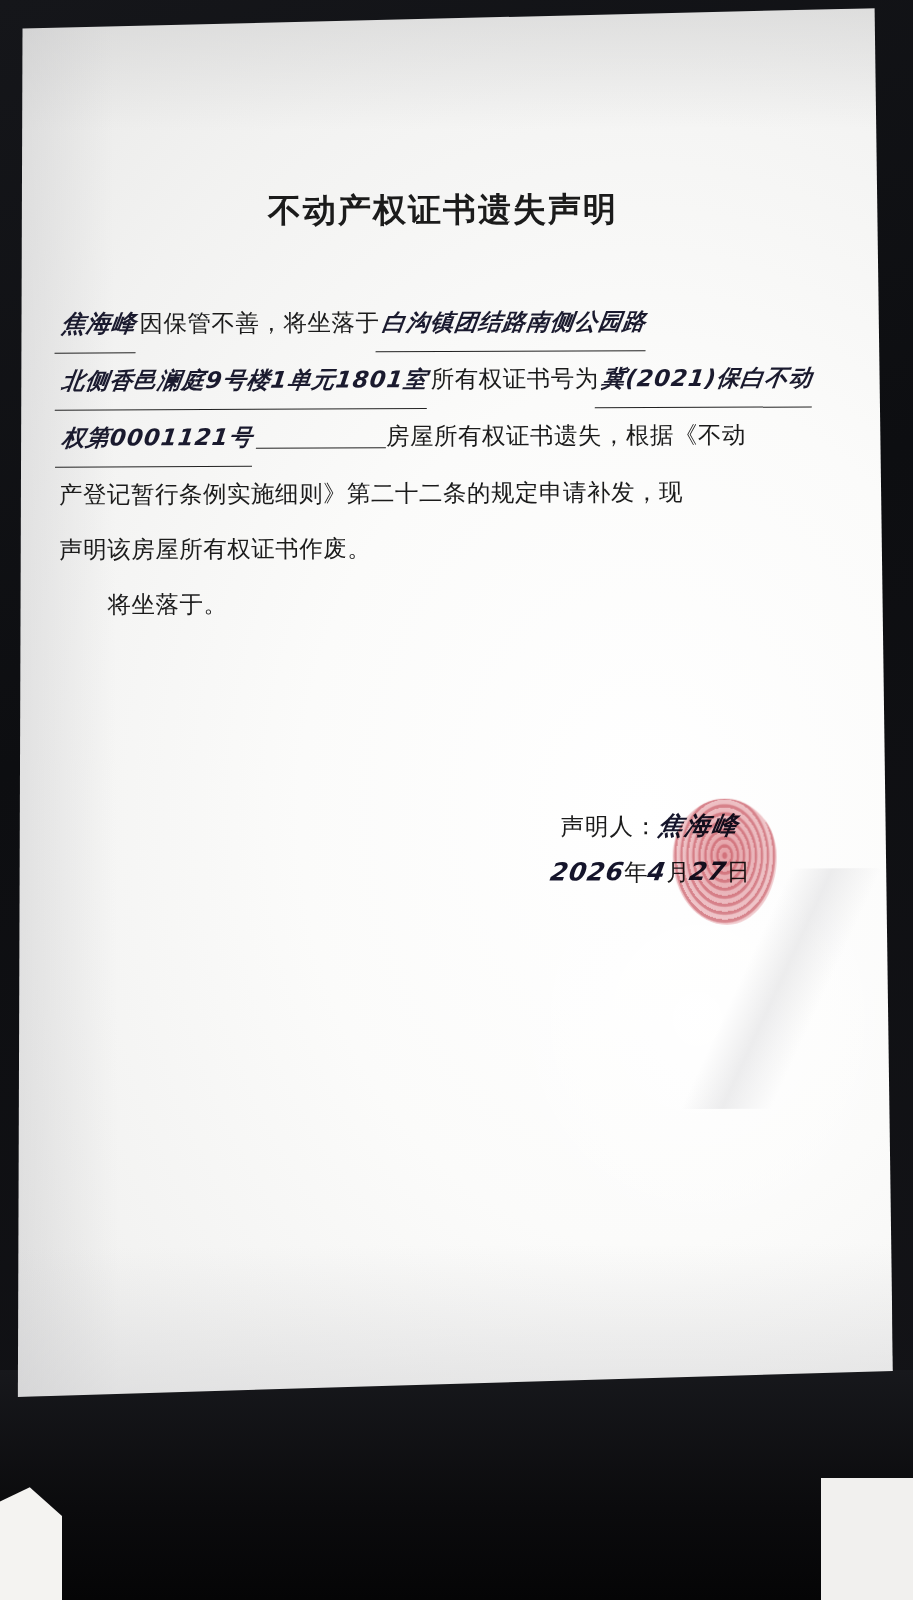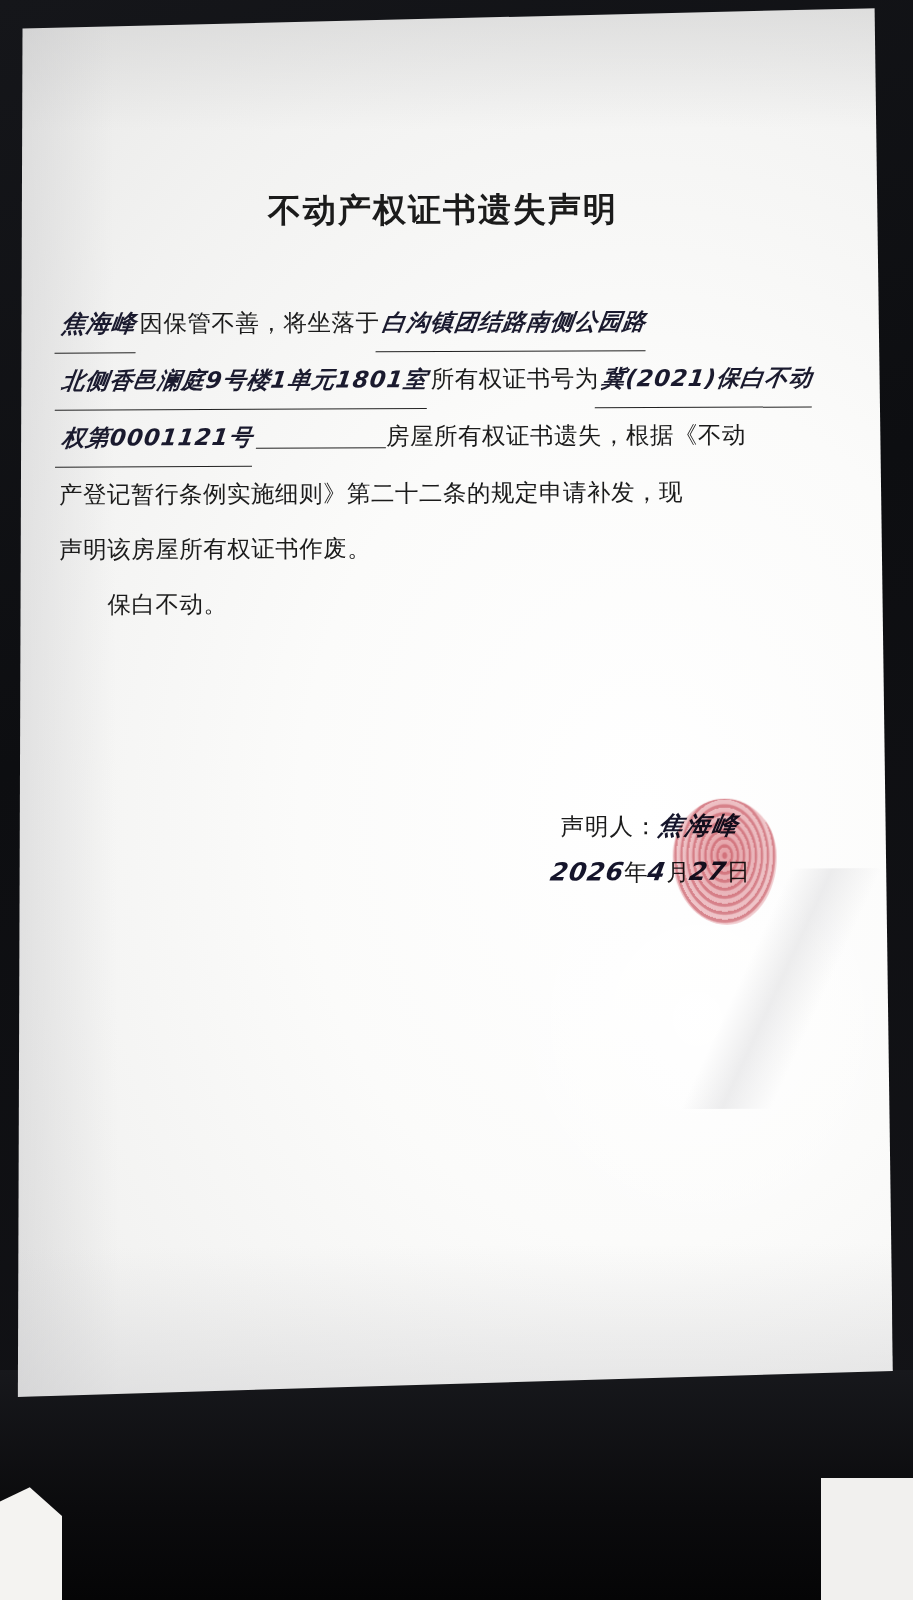--- a/index.html
+++ b/index.html
@@ -246,21 +246,21 @@
 
       <span class="line">
         <span>产登记暂行条例实施细则》第二十二条的规定申请补发，现</span>
       </span>
 
       <span class="line">
         <span>声明该房屋所有权证书作废。</span>
       </span>
 
       <span class="line">
-        <span class="indent"></span><span>保白不动。</span>
+        <span class="indent"></span><span>将坐落于。</span>
       </span>
 
     </div>
 
     <div class="signature-area">
       <div class="sign-row">
         <span class="sign-label">声明人：</span><span class="sign-name">焦海峰</span>
       </div>
       <div class="date-row">
         <span class="date-num">2026</span><span>年</span><span class="date-num">4</span><span>月</span><span class="date-num">27</span><span>日</span>

